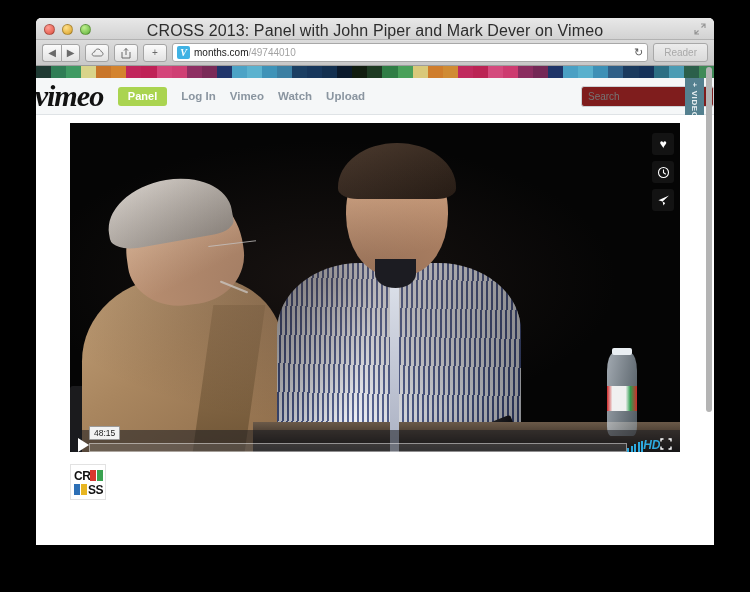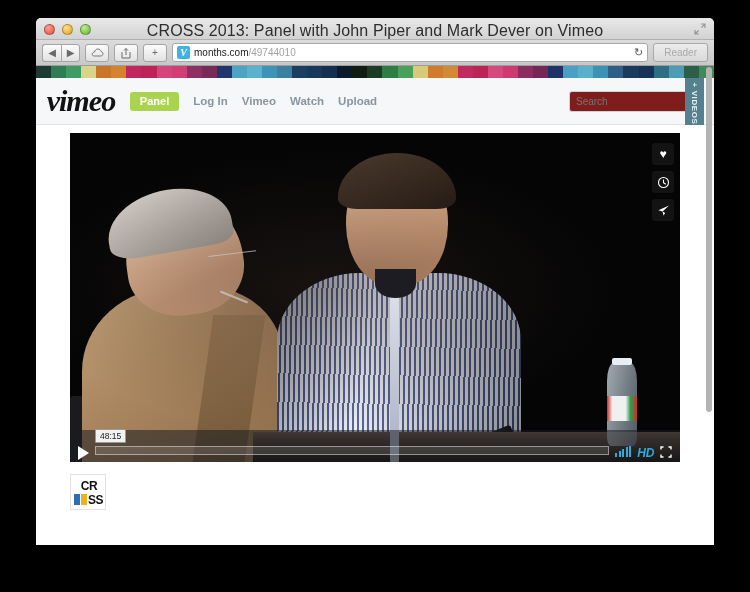--- a/index.html
+++ b/index.html
@@ -111,25 +111,25 @@
     position: relative;
     height: 12px;
     display: flex;
     overflow: hidden;
   }
   .thumb-strip i { display: block; height: 100%; flex: 1; }
 
   
   .vimeo-header {
     position: relative;
-    height: 47px;
+    height: 37px;
     background: #f5f7f8;
     border-bottom: 1px solid #dfe3e6;
     display: flex; align-items: center;
-    padding: 0 12px;
+    padding: 0 0;
   }
   .vimeo-logo {
     font-family: "Liberation Serif", serif;
     font-style: italic; font-weight: bold;
     font-size: 29px; color: #121212;
     letter-spacing: -1px;
     margin-right: 16px;
     transform: scaleX(1.04);
   }
   .join-btn {
@@ -307,23 +307,22 @@
     border-radius: 3px;
     display: flex; align-items: center; justify-content: center;
     color: #fff; font-size: 12px;
   }
 
   
   .controls {
     position: absolute; left: 0; right: 0; bottom: 0;
     height: 22px;
     background: rgba(25,28,32,.55);
-    display: flex; align-items: flex-start;
-    padding: 16px 6px;
-    gap: 6px;
+    display: flex; align-items: flex-end;
+    padding: 0 6px;
     z-index: 6;
   }
   .play-btn {
     width: 0; height: 0;
     border-left: 11px solid #fff;
     border-top: 7px solid transparent;
     border-bottom: 7px solid transparent;
     margin-left: 2px;
   }
   .progress-wrap { position: relative; flex: 1; height: 9px; }
@@ -371,21 +370,21 @@
     position: relative;
     overflow: hidden;
   }
   .cross-logo .row {
     position: absolute; left: 3px; width: 30px; height: 13px;
     display: flex; align-items: center;
     font-family: "Liberation Sans", sans-serif;
     font-weight: bold; font-size: 12px; color: #111;
     letter-spacing: -.5px;
   }
-  .cross-logo .row.top { top: 4px; flex-direction: column; }
+  .cross-logo .row.top { top: 4px; }
   .cross-logo .row.bot { top: 18px; }
   .blk { width: 6px; height: 11px; display: inline-block; margin-right: 1px; }
   .b-red { background: #d8382f; }
   .b-green { background: #3aa250; }
   .b-blue { background: #2d6fb5; }
   .b-yellow { background: #e7b522; }
 
   .title-text { flex: 1; min-width: 0; }
   .video-title {
     font-size: 21.5px;

